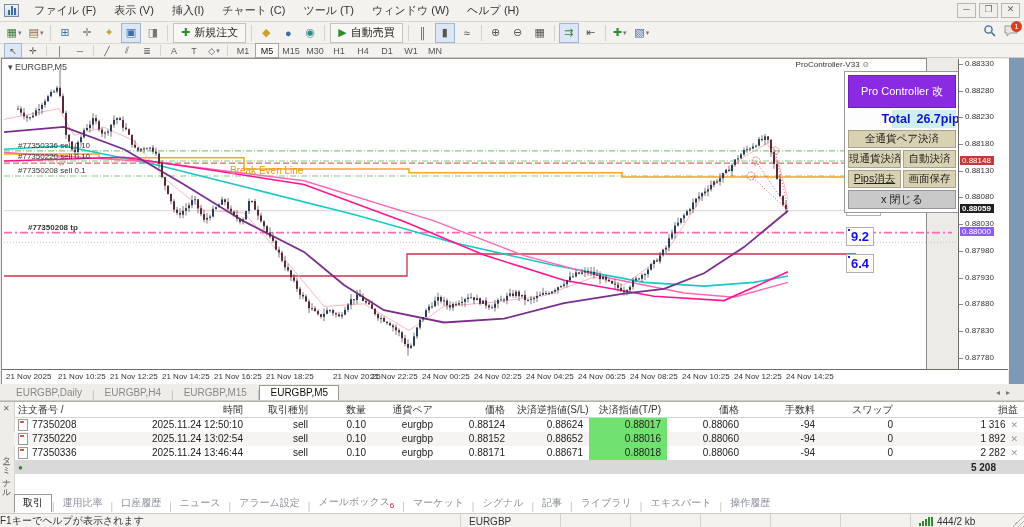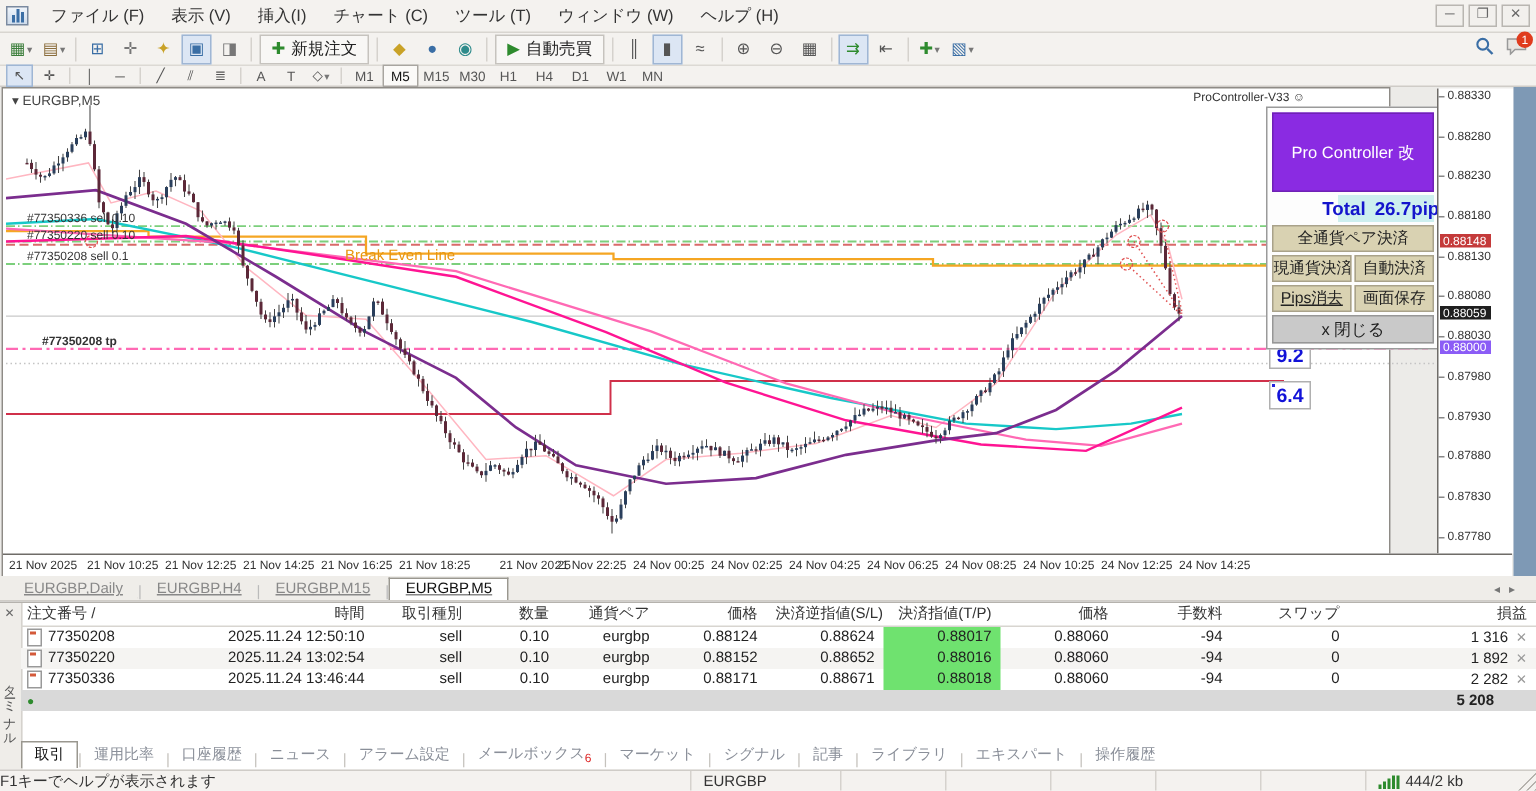--- a/index.html
+++ b/index.html
@@ -37,27 +37,27 @@
   .ytag{position:absolute;left:1px;font-size:8px;padding:0 3px 0 2px;color:#fff;}
   #time-axis{position:absolute;left:0;top:310px;width:1006px;height:14px;border-top:1px solid #6f6c68;background:#fff;}
   .xtick{position:absolute;top:2px;font-size:8px;color:#333;white-space:nowrap;}
   .chart-label{position:absolute;font-size:8px;color:#333;white-space:nowrap;}
   #be-label{color:#e8960f;font-size:10px;}
   #tp-label{font-weight:bold;color:#333;}
   .pips-box{position:absolute;border:1px solid #b0b0b0;background:#fff;color:#1212d8;font-weight:bold;font-size:13px;padding:0 4px;line-height:17px;}
   .pips-box::before{content:"";position:absolute;left:1px;top:1px;width:2px;height:2px;background:#2222dd;}
   
   #procontroller{position:absolute;left:842px;top:12px;width:116px;border:1px solid #9a9a9a;background:#fdfdfd;padding:3px;box-sizing:border-box;}
-  #pc-header{background:#8a2be2;color:#fff;text-align:center;font-size:11px;padding:18px 0;border:1px solid #6f21b5;}
+  #pc-header{background:#8a2be2;color:#fff;text-align:center;font-size:11px;padding:8px 0;border:1px solid #6f21b5;}
   #pc-total{background:#cdefef;color:#1414cc;font-weight:bold;font-size:12.5px;text-align:center;padding:2px 0;margin-top:2px;display:flex;justify-content:center;gap:6px;margin-left:44px;}
   .pc-row{display:flex;gap:2px;margin-top:2px;}
   .pc-btn{flex:1;background:#d9d2b2;border:1px solid #a9a28a;color:#222;font-size:10.5px;text-align:center;padding:1px 0;white-space:nowrap;overflow:hidden;}
   .pc-btn.gray{background:#c9c9c9;border-color:#979797;font-size:11px;}
   
-  #chart-tabs{position:absolute;left:0;top:384px;width:1024px;height:17px;background:#efede9;border-bottom:1px solid #cfccc7;display:flex;align-items:flex-end;padding-left:6px;box-sizing:border-box;font-size:10px;color:#888;text-decoration:underline;}
+  #chart-tabs{position:absolute;left:0;top:384px;width:1024px;height:17px;background:#efede9;border-bottom:1px solid #cfccc7;display:flex;align-items:flex-end;padding-left:6px;box-sizing:border-box;font-size:10px;color:#888;}
   .ctab{padding:1px 10px 2px 10px;}
   .ctab.active{background:#fff;border:1px solid #9a978f;border-bottom:none;color:#111;}
   .ctab-sep{color:#bbb;}
   #ctab-arrows{position:absolute;right:8px;bottom:3px;color:#777;font-size:8px;letter-spacing:6px;}
   
   #terminal{position:absolute;left:0;top:401px;width:1024px;height:112px;background:#fff;border-top:1px solid #b5b2ad;}
   #term-strip{position:absolute;left:0;top:0;width:14px;height:112px;background:#efede9;border-right:1px solid #d5d2cd;}
   #term-close{position:absolute;left:3px;top:2px;font-size:8px;color:#666;}
   #term-title{position:absolute;left:1px;top:48px;writing-mode:vertical-rl;font-size:8.5px;color:#555;letter-spacing:1px;}
   #term-table{position:absolute;left:14px;top:0;width:1010px;}
@@ -838,21 +838,21 @@
         <span class="ytick" style="top: 187px;">0.87980</span>
         <span class="ytickmark" style="top: 219px;"></span>
         <span class="ytick" style="top: 214px;">0.87930</span>
         <span class="ytickmark" style="top: 245px;"></span>
         <span class="ytick" style="top: 240px;">0.87880</span>
         <span class="ytickmark" style="top: 272px;"></span>
         <span class="ytick" style="top: 267px;">0.87830</span>
         <span class="ytickmark" style="top: 299px;"></span>
         <span class="ytick" style="top: 294px;">0.87780</span>
         <span class="ytag" style="top: 97px; background: rgb(196, 58, 58);">0.88148</span>
-        <span class="ytag" style="top: 145px; background: rgb(31, 31, 31);">0.88059</span>
+        <span class="ytag" style="top: 145px; background: rgb(31, 31, 31); font-weight: bold;">0.88059</span>
         <span class="ytag" style="top: 168px; background: #8b5cf6;">0.88000</span>
       </div>
     <div id="time-axis">
         <span class="xtick" style="left: 4px;">21 Nov 2025</span>
         <span class="xtick" style="left: 56px;">21 Nov 10:25</span>
         <span class="xtick" style="left: 108px;">21 Nov 12:25</span>
         <span class="xtick" style="left: 160px;">21 Nov 14:25</span>
         <span class="xtick" style="left: 212px;">21 Nov 16:25</span>
         <span class="xtick" style="left: 264px;">21 Nov 18:25</span>
         <span class="xtick" style="left: 331px;">21 Nov 20:25</span>

